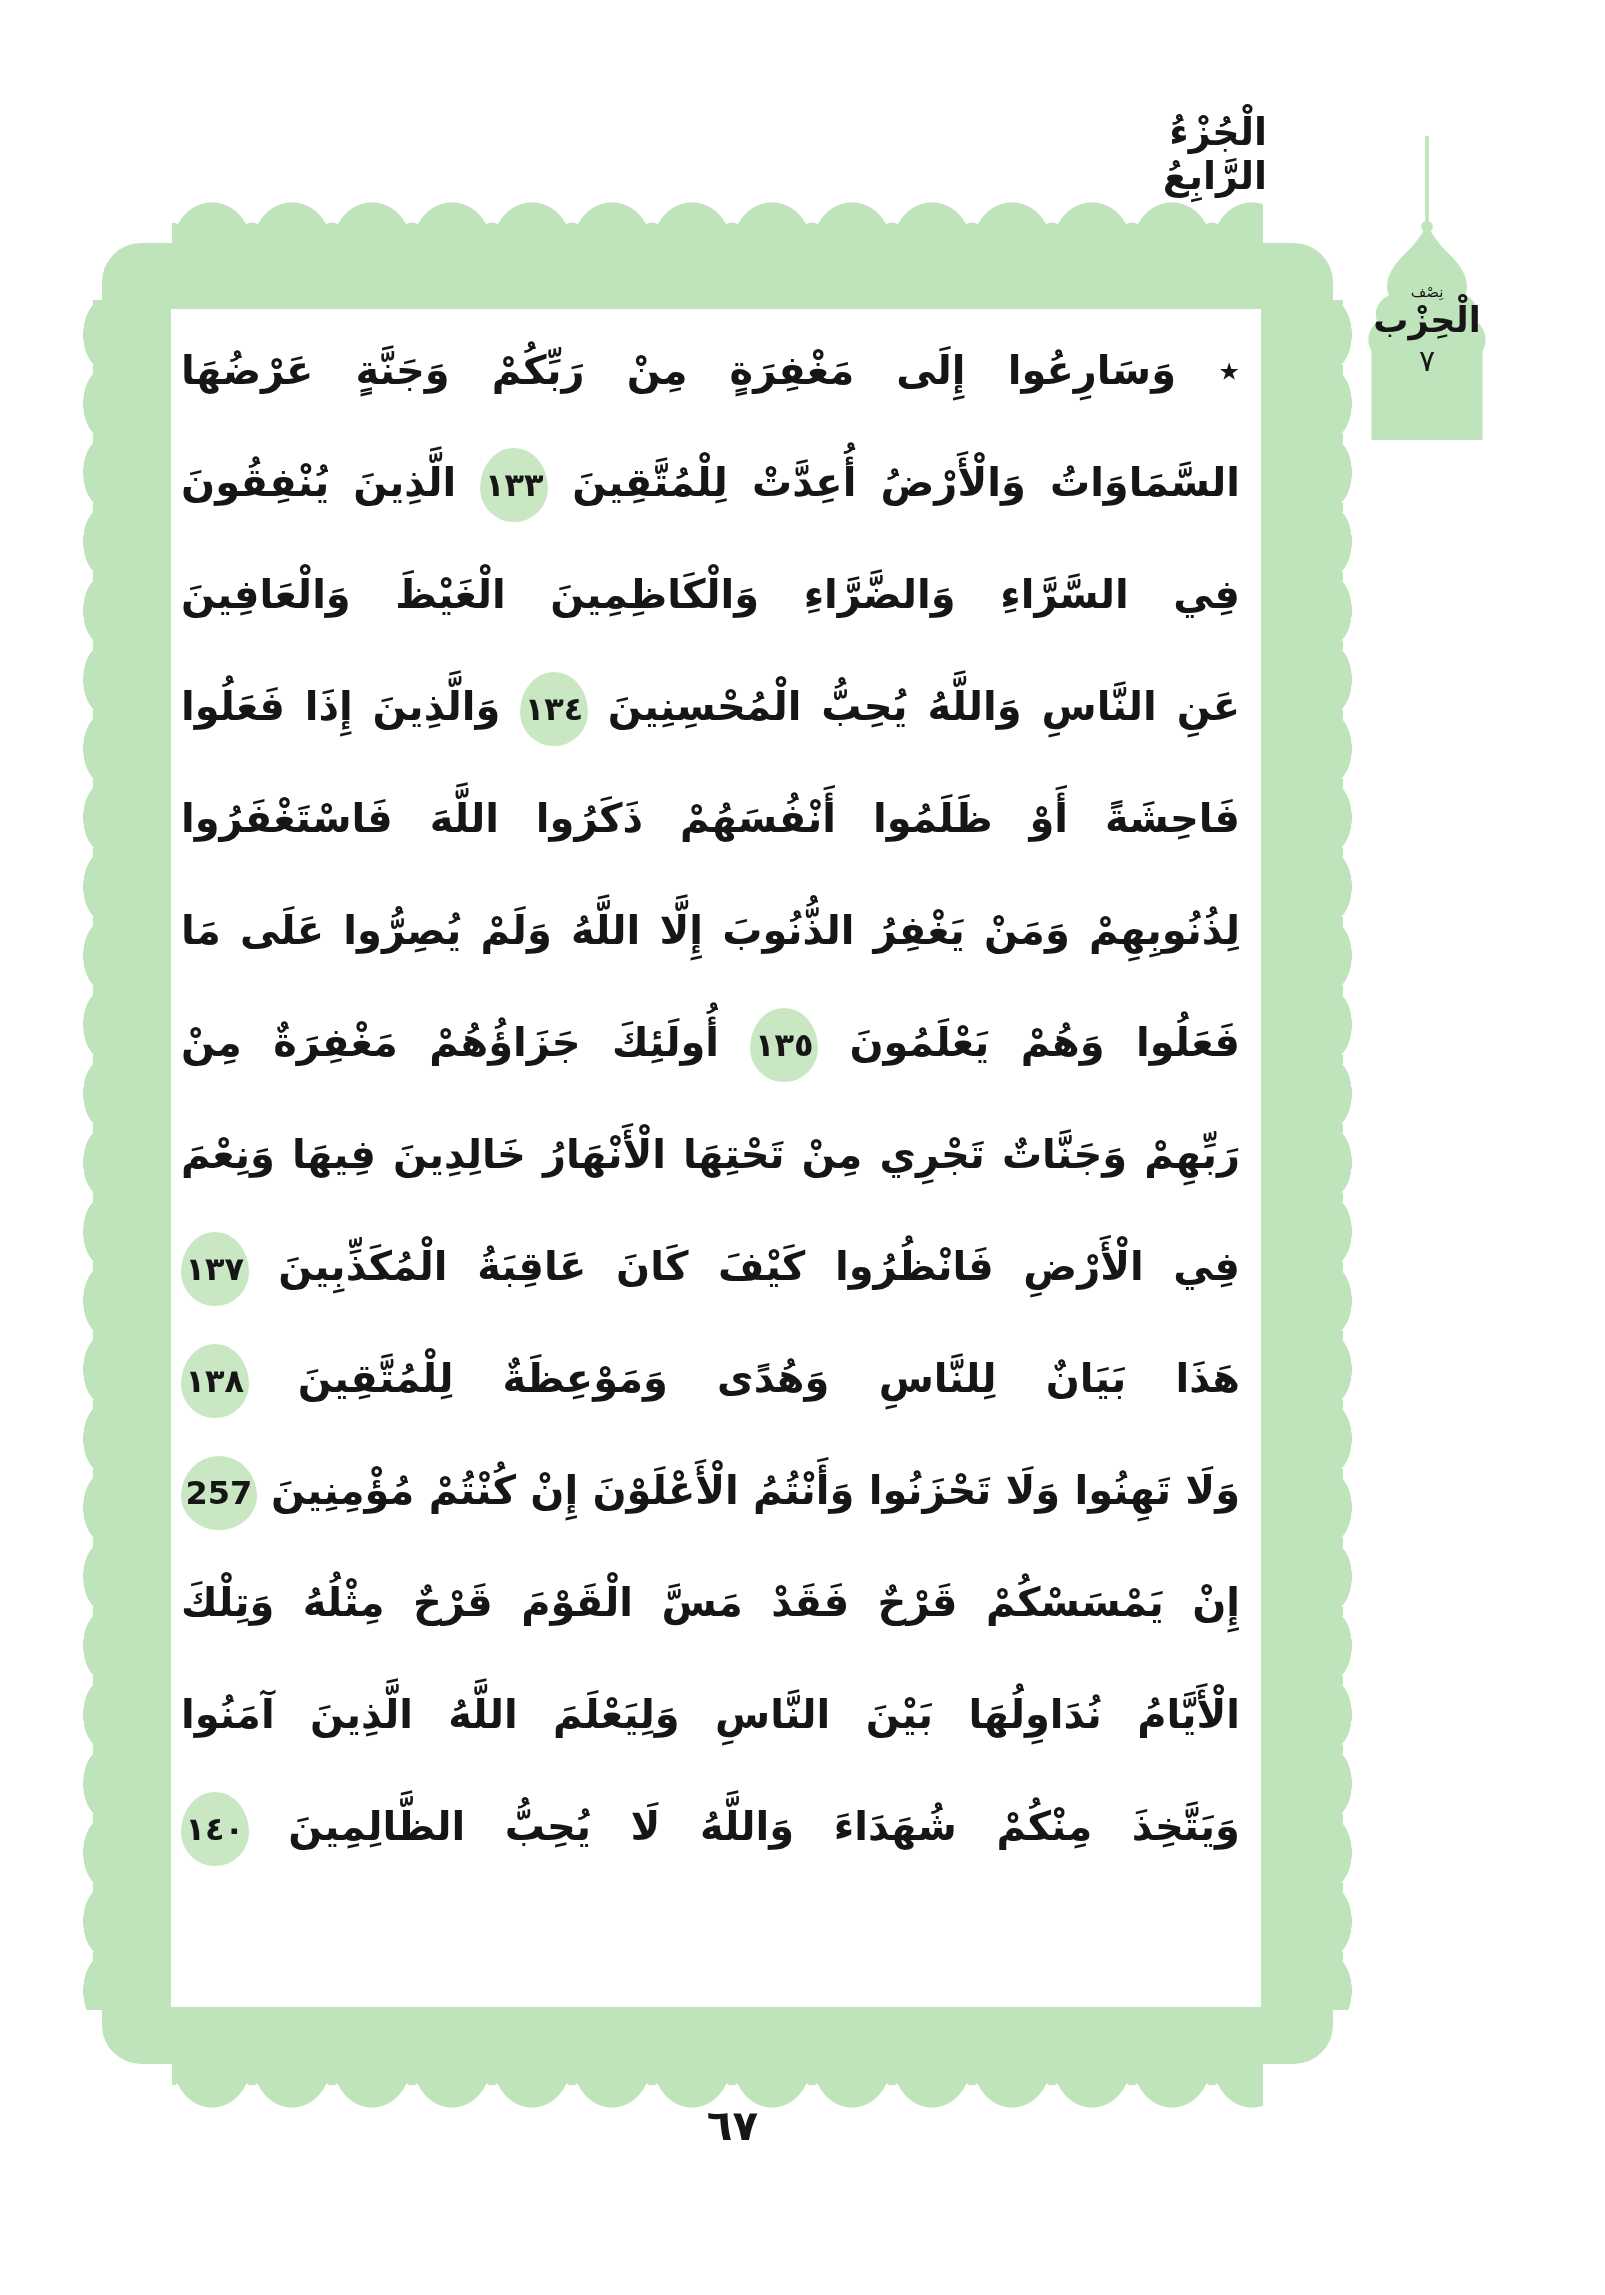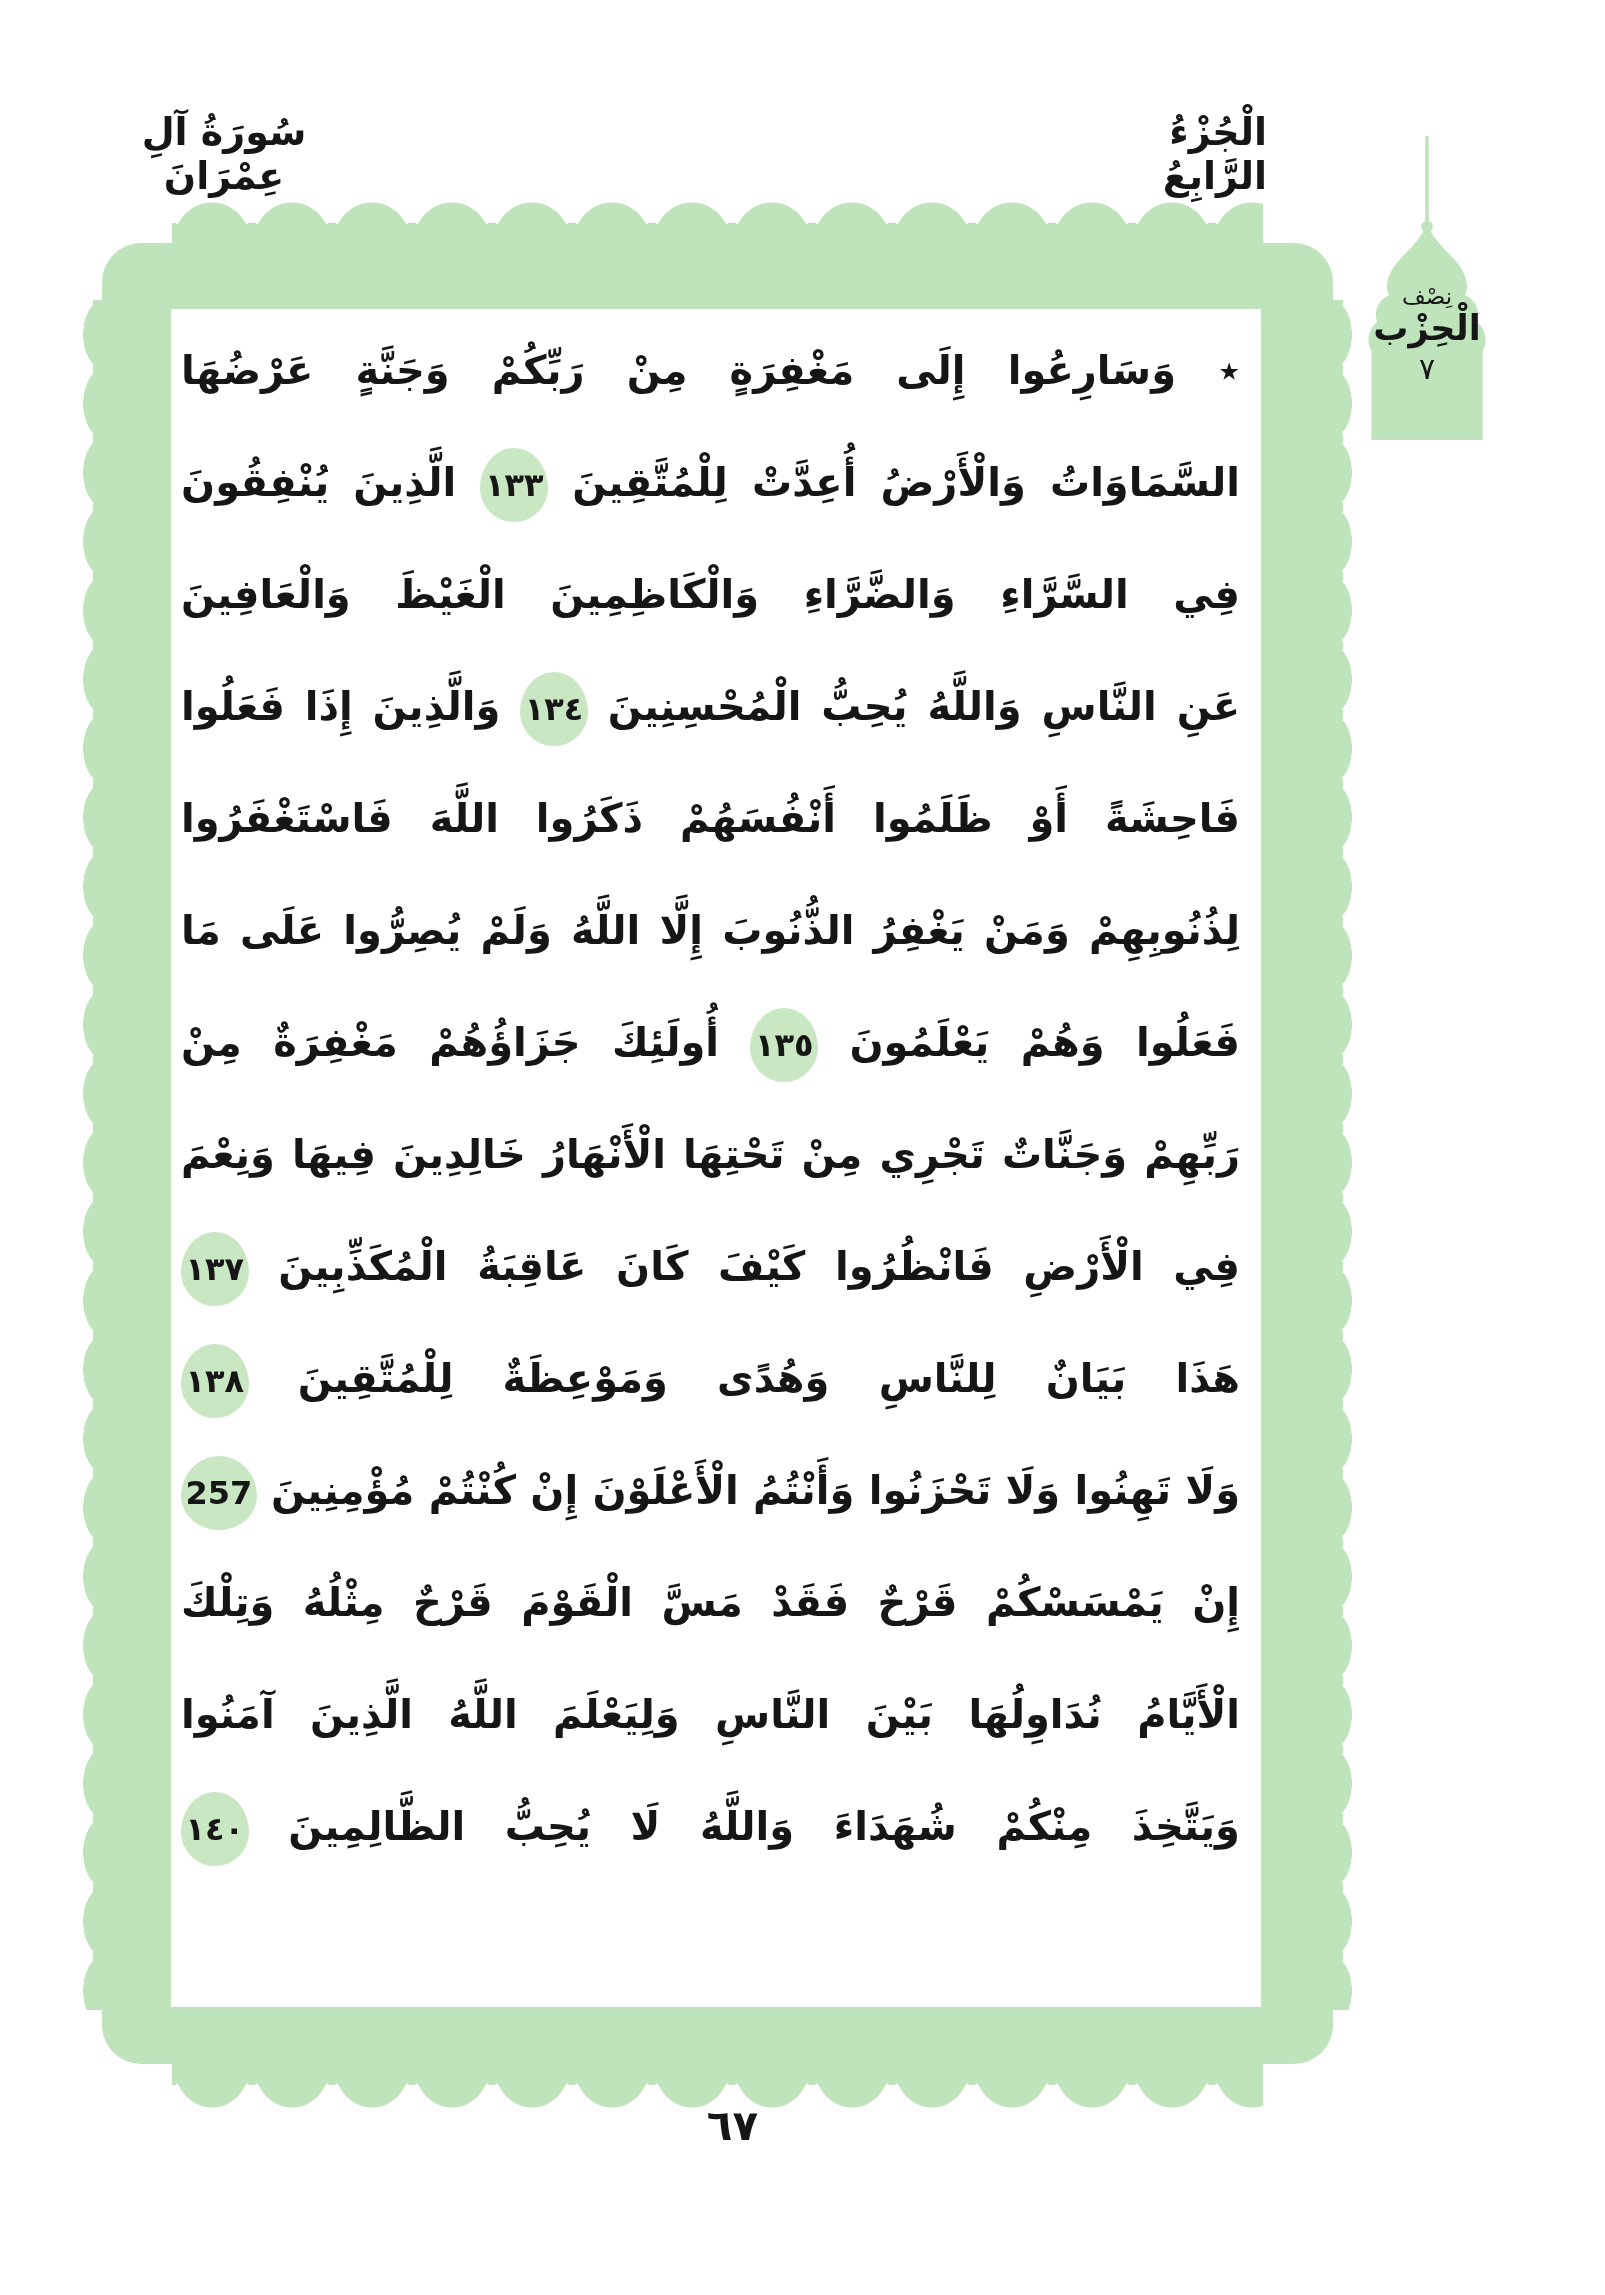--- a/index.html
+++ b/index.html
@@ -50,21 +50,21 @@
       radial-gradient(12px 13.6px at 0% 50%, var(--green) 98%, transparent 100%),
       radial-gradient(21px 35px at 0% 50%, var(--green) 98%, transparent 100%);
     background-size:16.6px 69px,21px 69px;
     background-position:0 35px,0 0;
     background-repeat:repeat-y;}
 
   
   .hizb{position:absolute;left:1350px;top:133px;width:154px;height:307px;}
   .hizb svg{display:block;width:100%;height:100%;}
   .hizb-text{position:absolute;left:0;right:0;top:151px;text-align:center;line-height:1.1;}
-  .hizb-text .nisf{font-size:23px;}
+  .hizb-text .nisf{font-size:15px;}
   .hizb-text .word{font-size:35px;font-weight:bold;}
   .hizb-text .num{font-size:30px;margin-top:4.5px;}
 
   
   .lines{position:absolute;left:181px;top:314px;width:1059px;height:1685px;
     direction:rtl;}
   .qline{height:112px;line-height:112px;font-size:40px;
     text-align:justify;text-align-last:justify;white-space:normal;
     font-weight:700;}
   .vbadge{display:inline-block;min-width:62px;height:74px;line-height:74px;
@@ -73,21 +73,20 @@
 
   
   .page-number{position:absolute;left:0;right:140px;top:2101px;text-align:center;
     font-size:42px;font-weight:bold;}
 </style>
 </head>
 <body>
 
 <div class="page">
 
-  <div class="surah-title">سُورَةُ آلِ عِمْرَانَ</div>
   <div class="juz-title">الْجُزْءُ الرَّابِعُ</div>
 
   <div class="hizb">
     <svg viewBox="0 0 200 420" aria-hidden="true">
       <line x1="100" y1="4" x2="100" y2="126" stroke="#bfe4bb" stroke-width="5"></line>
       <circle cx="100" cy="128" r="8" fill="#bfe4bb"></circle>
       <path fill="#bfe4bb" d="M100 124
         C 90 148, 72 162, 60 176
         C 46 192, 42 210, 48 222
         C 34 228, 26 244, 32 258

